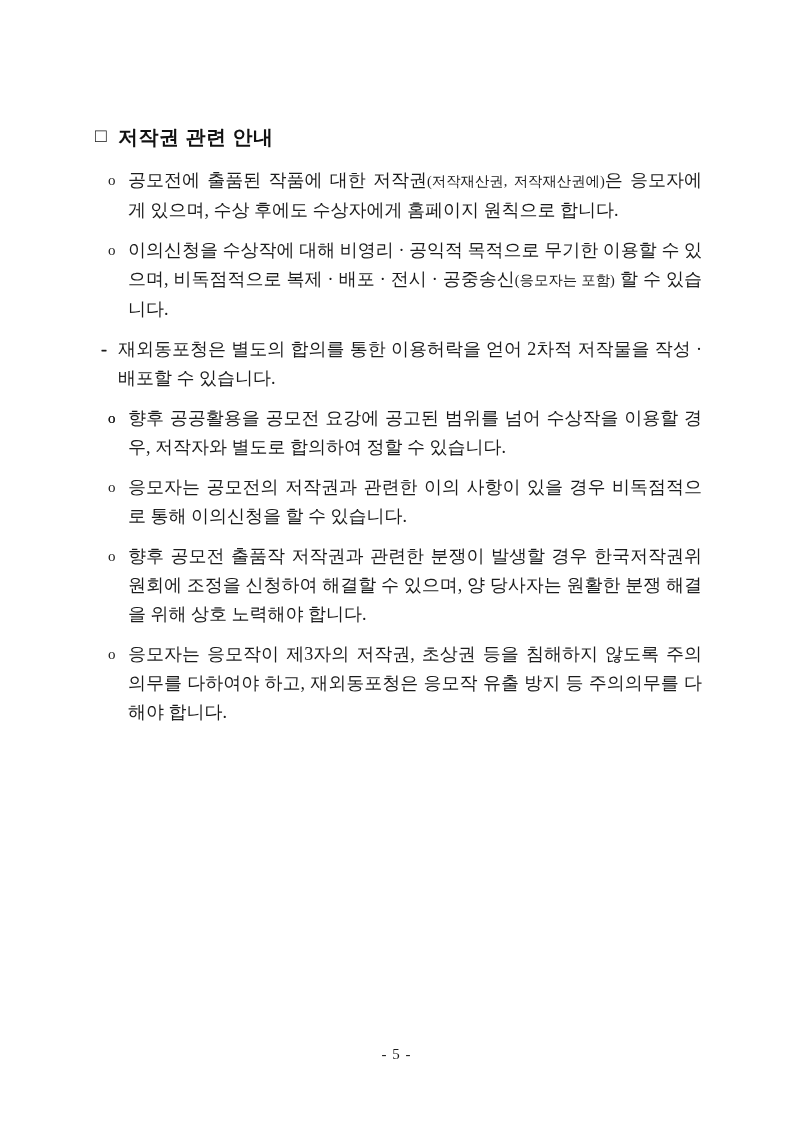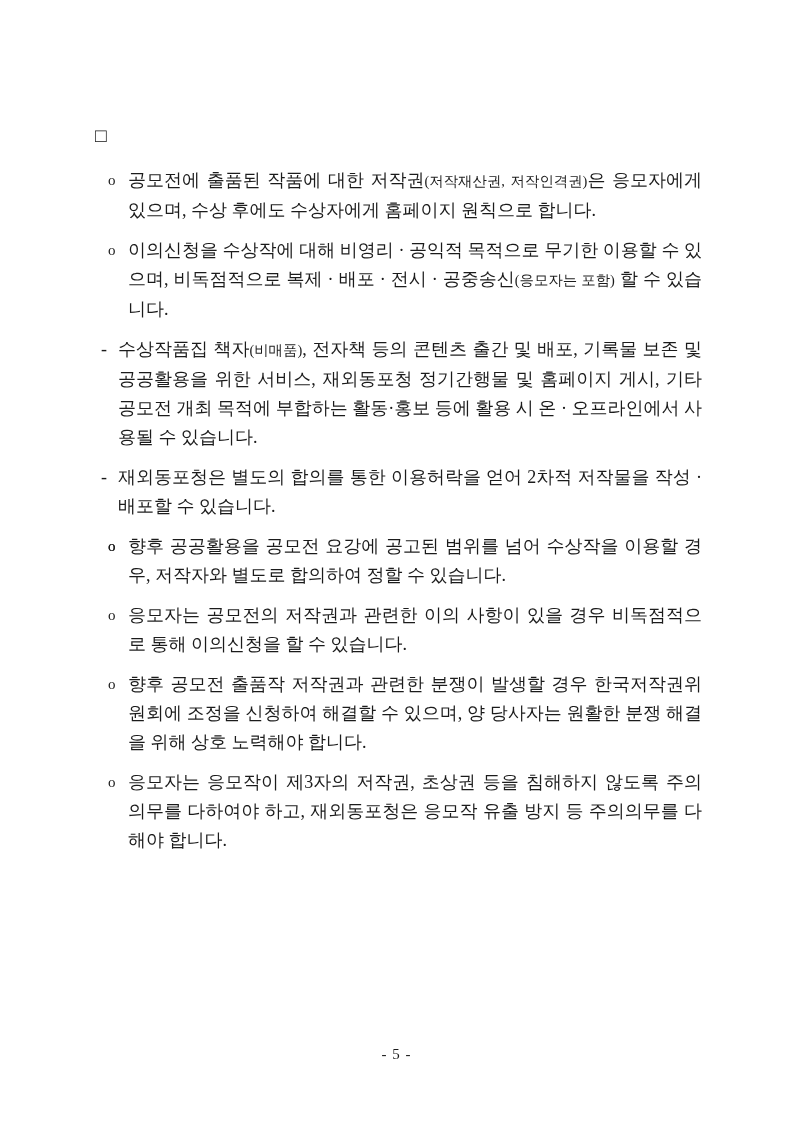--- a/index.html
+++ b/index.html
@@ -77,25 +77,26 @@
     color: #1b1b1b;
   }
 </style>
 </head>
 <body>
 
 <div class="page">
   <div class="content">
     <h1 class="title">
       <span class="box">□</span>
+      <span>저작권 관련 안내</span>
     </h1>
     <div>
-        <div class="item bullet"><span class="marker">o</span><span class="text"><span>공모전에 출품된 작품에 대한 저작권</span><span class="small">(저작재산권, 저작인격권)</span><span>은 응모자에게 있으며, 수상 후에도 수상자에게 홈페이지 원칙으로 합니다.</span></span></div>
+        <div class="item bullet"><span class="marker">o</span><span class="text"><span>공모전에 출품된 작품에 대한 저작권</span><span class="small">(저작재산권, 저작재산권에)</span><span>은 응모자에게 있으며, 수상 후에도 수상자에게 홈페이지 원칙으로 합니다.</span></span></div>
         <div class="item bullet"><span class="marker">o</span><span class="text"><span>이의신청을 수상작에 대해 비영리 · 공익적 목적으로 무기한 이용할 수 있으며, 비독점적으로 복제 · 배포 · 전시 · 공중송신</span><span class="small">(응모자는 포함)</span><span> 할 수 있습니다.</span></span></div>
-        <div class="item dash"><span class="marker">-</span><span class="text"><span>수상작품집 책자</span><span class="small">(비매품)</span><span>, 전자책 등의 콘텐츠 출간 및 배포, 기록물 보존 및 공공활용을 위한 서비스, 재외동포청 정기간행물 및 홈페이지 게시, 기타 공모전 개최 목적에 부합하는 활동·홍보 등에 활용 시 온 · 오프라인에서 사용될 수 있습니다.</span></span></div>
+        <div class="item dash"><span class="marker">-</span></div>
         <div class="item dash"><span class="marker">-</span><span class="text"><span>재외동포청은 별도의 합의를 통한 이용허락을 얻어 2차적 저작물을 작성 · 배포할 수 있습니다.</span></span></div>
         <div class="item bullet"><span class="marker">o</span></div>
         <div class="item bullet"><span class="marker">o</span><span class="text"><span>향후 공공활용을 공모전 요강에 공고된 범위를 넘어 수상작을 이용할 경우, 저작자와 별도로 합의하여 정할 수 있습니다.</span></span></div>
         <div class="item bullet"><span class="marker">o</span><span class="text"><span>응모자는 공모전의 저작권과 관련한 이의 사항이 있을 경우 비독점적으로 통해 이의신청을 할 수 있습니다.</span></span></div>
         <div class="item bullet"><span class="marker">o</span><span class="text"><span>향후 공모전 출품작 저작권과 관련한 분쟁이 발생할 경우 한국저작권위원회에 조정을 신청하여 해결할 수 있으며, 양 당사자는 원활한 분쟁 해결을 위해 상호 노력해야 합니다.</span></span></div>
         <div class="item bullet"><span class="marker">o</span><span class="text"><span>응모자는 응모작이 제3자의 저작권, 초상권 등을 침해하지 않도록 주의 의무를 다하여야 하고, 재외동포청은 응모작 유출 방지 등 주의의무를 다해야 합니다.</span></span></div>
       </div>
   </div>
   <div class="footer">- 5 -</div>
 </div>

